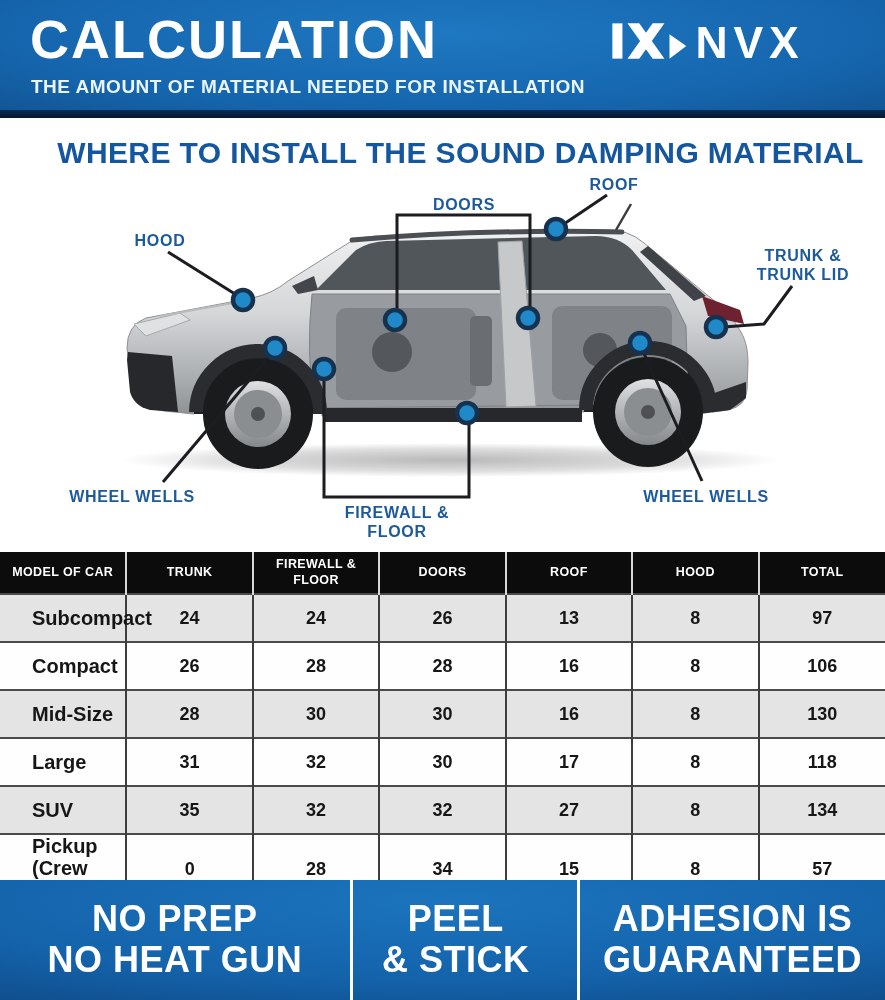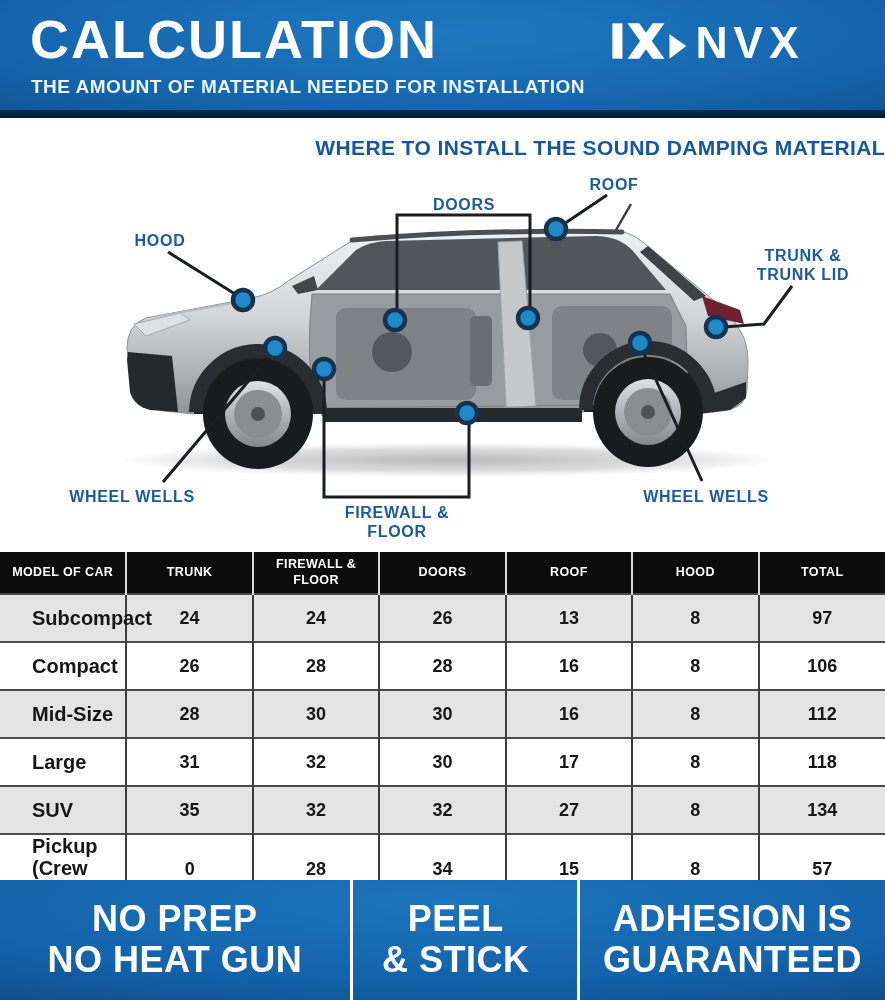--- a/index.html
+++ b/index.html
@@ -16,21 +16,21 @@
     background: linear-gradient(#0a2c55, #06172e); }
   .hdr-title { position:absolute; left:30px; top:8px; color:#fff;
     font-size:54px; font-weight:900; letter-spacing:2px; }
   .hdr-sub { position:absolute; left:31px; top:76px; color:#e9f4fd;
     font-size:19px; font-weight:800; letter-spacing:0.5px; white-space:nowrap; }
   .logo { position:absolute; right:24px; top:18px; }
 
   
   .diagram { position:relative; height:434px; background:#fff; }
   .diagram h1 { position:absolute; top:18px; left:0; width:100%;
-    text-align:right; color:#14579f; font-size:21px; font-weight:900; letter-spacing:0.4px;padding-left:36px; }
+    text-align:center; color:#14579f; font-size:30px; font-weight:900; letter-spacing:0.4px;padding-left:36px; }
   .diagram svg.scene { position:absolute; top:0; left:0; }
   text.callout { fill:#1d5a9b; font-family:"Liberation Sans",sans-serif;
     font-size:16px; font-weight:800; letter-spacing:0.7px; text-anchor:middle; }
   .cline { stroke:#1b1d20; stroke-width:3; fill:none; }
   .cdot  { fill:#2089c9; stroke:#16324f; stroke-width:4.5; }
 
   
   table.mat { width:885px; border-collapse:collapse; table-layout:fixed; }
   table.mat thead th { background:#0c0c0c; color:#fff; height:42px;
     font-size:12.5px; font-weight:700; letter-spacing:0.4px; text-align:center;
@@ -213,21 +213,21 @@
         <td>8</td>
         <td>106</td>
       </tr>
       <tr class="alt">
         <td>Mid-Size</td>
         <td>28</td>
         <td>30</td>
         <td>30</td>
         <td>16</td>
         <td>8</td>
-        <td>112</td>
+        <td>130</td>
       </tr>
       <tr>
         <td>Large</td>
         <td>31</td>
         <td>32</td>
         <td>30</td>
         <td>17</td>
         <td>8</td>
         <td>118</td>
       </tr>

